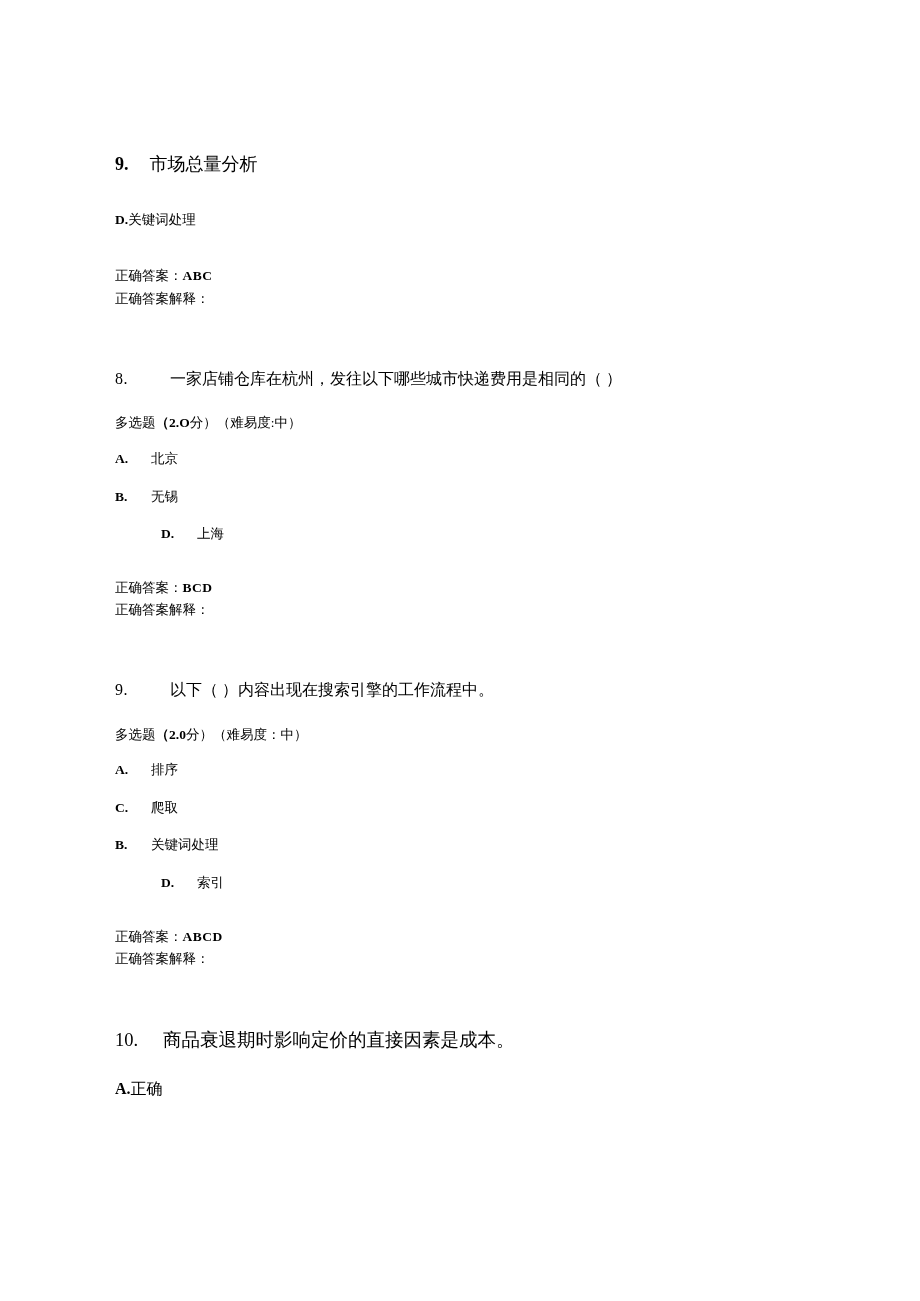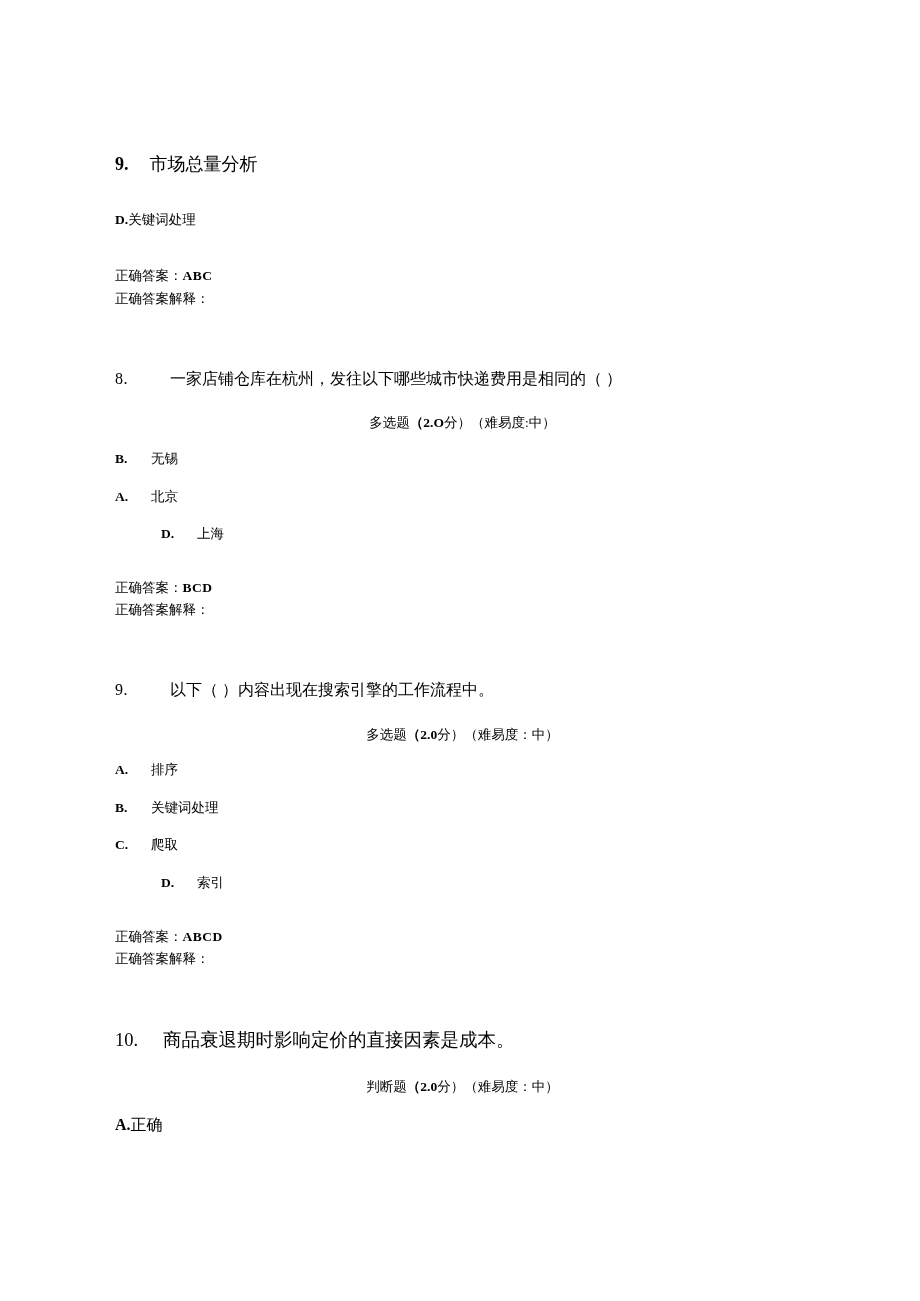--- a/index.html
+++ b/index.html
@@ -57,21 +57,20 @@
       display: inline-block;
       min-width: 55px;
       letter-spacing: 0.5px;
     }
     .q-title .qtext {}
 
     .q-meta {
       font-size: 13.5px;
       line-height: 1.6;
       margin-bottom: 14px;
-      text-align: center;
     }
     .q-meta .bold { font-weight: 700; }
 
     .opt-row {
       font-size: 13.5px;
       line-height: 1.6;
       margin-bottom: 16px;
     }
     .opt-row .letter {
       font-weight: 700;
@@ -121,24 +120,24 @@
     <div class="expl">正确答案解释：</div>
   </div>
 
   <div class="q-title">
     <span class="qnum">8.</span><span class="qtext">一家店铺仓库在杭州，发往以下哪些城市快递费用是相同的（            ）</span>
   </div>
   <div class="q-meta">
     <span>多选题</span><span class="bold">（</span><span class="bold">2.O</span><span>分）</span><span>（难易度:中）</span>
   </div>
   <div class="opt-row">
-    <span class="letter">B.</span><span class="opt-text">无锡</span>
+    <span class="letter">A.</span><span class="opt-text">北京</span>
   </div>
   <div class="opt-row">
-    <span class="letter">A.</span><span class="opt-text">北京</span>
+    <span class="letter">B.</span><span class="opt-text">无锡</span>
   </div>
   <div class="opt-row last-opt">
     <span class="letter">D.</span><span class="opt-text">上海</span>
   </div>
   <div class="ans-block">
     <div>
       <span class="label">正确答案：</span><span class="value">BCD</span>
     </div>
     <div class="expl">正确答案解释：</div>
   </div>
@@ -146,38 +145,35 @@
   <div class="q-title">
     <span class="qnum">9.</span><span class="qtext">以下（        ）内容出现在搜索引擎的工作流程中。</span>
   </div>
   <div class="q-meta">
     <span>多选题</span><span class="bold">（</span><span class="bold">2.0</span><span>分）</span><span>（难易度：中）</span>
   </div>
   <div class="opt-row">
     <span class="letter">A.</span><span class="opt-text">排序</span>
   </div>
   <div class="opt-row">
-    <span class="letter">B.</span><span class="opt-text">关键词处理</span>
+    <span class="letter">C.</span><span class="opt-text">爬取</span>
   </div>
   <div class="opt-row">
-    <span class="letter">C.</span><span class="opt-text">爬取</span>
+    <span class="letter">B.</span><span class="opt-text">关键词处理</span>
   </div>
   <div class="opt-row last-opt">
     <span class="letter">D.</span><span class="opt-text">索引</span>
   </div>
   <div class="ans-block">
     <div>
       <span class="label">正确答案：</span><span class="value">ABCD</span>
     </div>
     <div class="expl">正确答案解释：</div>
   </div>
 
   <div class="q10-title">
     <span class="qnum">10.</span><span class="qtext">商品衰退期时影响定价的直接因素是成本。</span>
   </div>
-  <div class="q-meta">
-    <span>判断题</span><span class="bold">（</span><span class="bold">2.0</span><span>分）</span><span>（难易度：中）</span>
-  </div>
   <div class="tf-row">
     <span class="lbl">A.</span><span>正确</span>
   </div>
 
 </div>
 
 </body></html>

